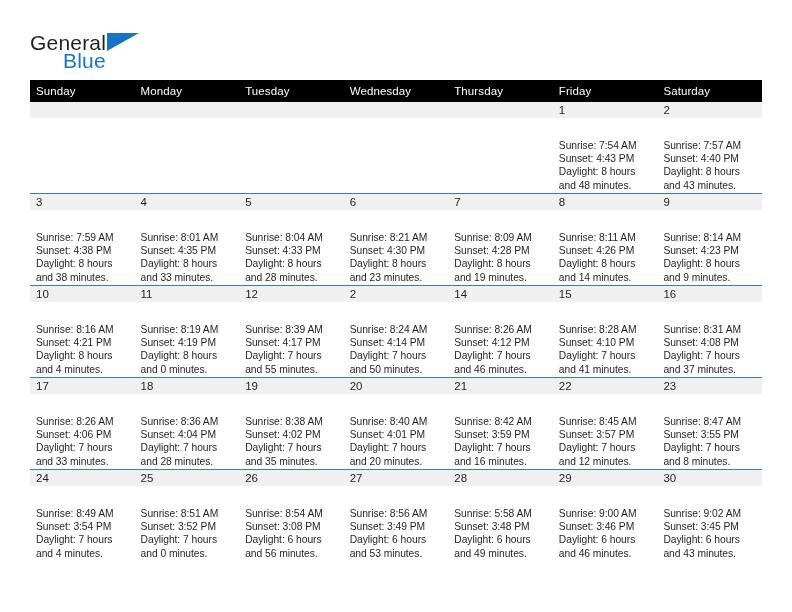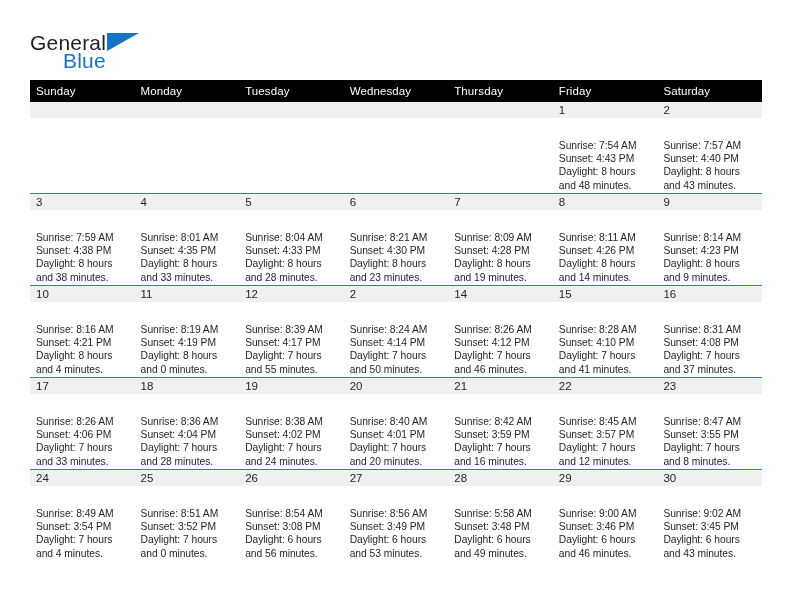--- a/index.html
+++ b/index.html
@@ -351,21 +351,21 @@
               <div>Daylight: 7 hours</div>
               <div>and 28 minutes.</div>
             </div>
           </td>
           <td>
             <div class="daynum">19</div>
             <div class="info">
               <div>Sunrise: 8:38 AM</div>
               <div>Sunset: 4:02 PM</div>
               <div>Daylight: 7 hours</div>
-              <div>and 24 minutes.</div>
+              <div>and 35 minutes.</div>
             </div>
           </td>
           <td>
             <div class="daynum">20</div>
             <div class="info">
               <div>Sunrise: 8:40 AM</div>
               <div>Sunset: 4:01 PM</div>
               <div>Daylight: 7 hours</div>
               <div>and 20 minutes.</div>
             </div>

